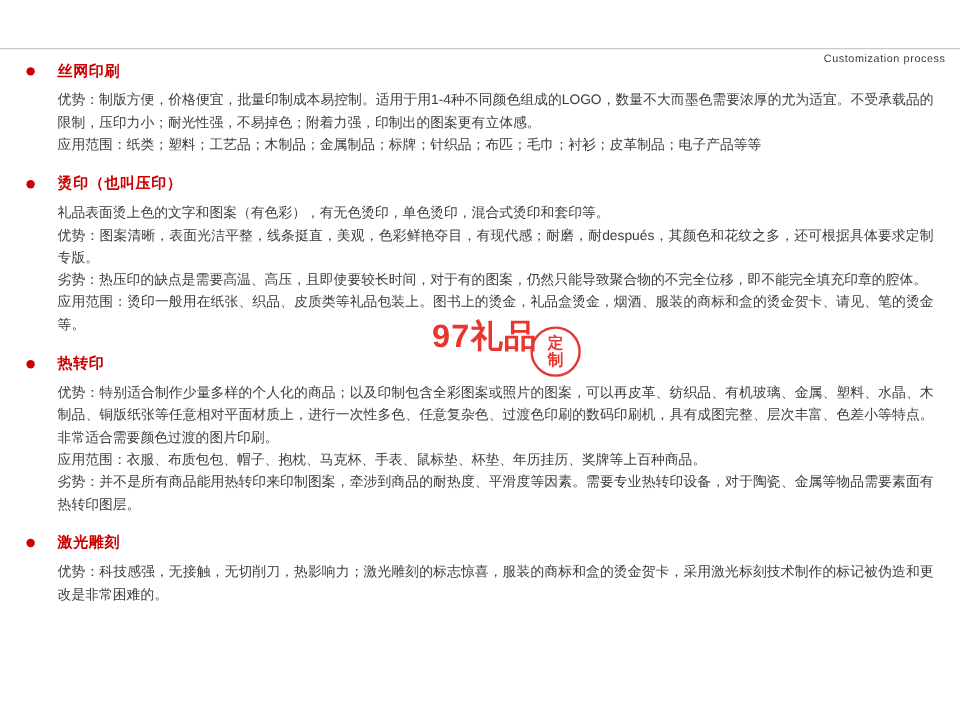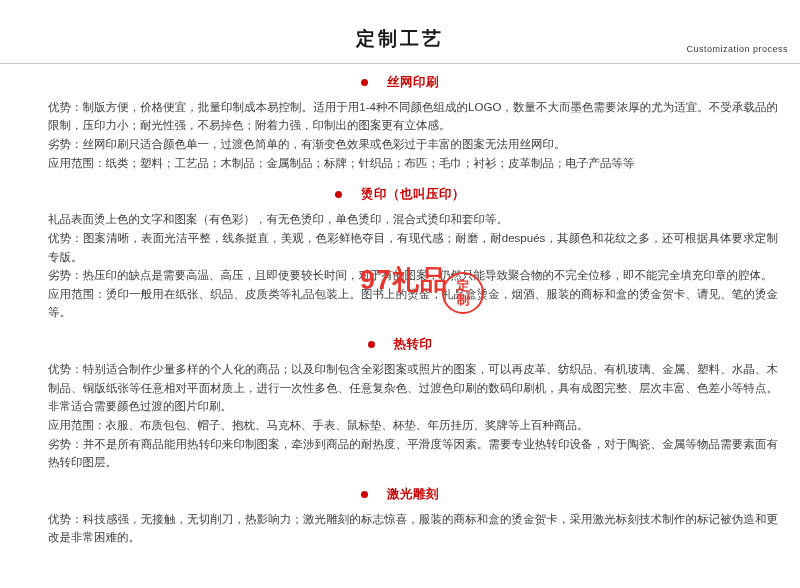--- a/index.html
+++ b/index.html
@@ -47,21 +47,20 @@
     padding: 10px 22px 0 22px;
   }
   .section {
     margin-bottom: 14px;
   }
   .sec-head {
     display: flex;
     align-items: center;
     gap: 19px;
     margin-bottom: 7px;
-    justify-content: center;
   }
   .bullet {
     width: 7px; height: 7px;
     border-radius: 50%;
     background: #cc0000;
     flex: 0 0 auto;
     display: inline-block;
   }
   .sec-title {
     font-size: 12.5px;
@@ -109,34 +108,32 @@
     letter-spacing: 0;
   }
   .wm-stamp span { display: block; width: 15px; }
 </style>
 </head>
 <body>
 
 <div class="page">
 
   <div class="header">
-    <div class="header-title">定制工艺</div>
     <div class="header-sub">Customization process</div>
     <div class="header-rule"></div>
   </div>
 
   <div class="content">
 
     <div class="section">
       <div class="sec-head">
         <span class="bullet"></span>
         <span class="sec-title">丝网印刷</span>
       </div>
       <div class="para">优势：制版方便，价格便宜，批量印制成本易控制。适用于用1-4种不同颜色组成的LOGO，数量不大而墨色需要浓厚的尤为适宜。不受承载品的限制，压印力小；耐光性强，不易掉色；附着力强，印制出的图案更有立体感。</div>
-      <div class="para">劣势：丝网印刷只适合颜色单一，过渡色简单的，有渐变色效果或色彩过于丰富的图案无法用丝网印。</div>
       <div class="para">应用范围：纸类；塑料；工艺品；木制品；金属制品；标牌；针织品；布匹；毛巾；衬衫；皮革制品；电子产品等等</div>
     </div>
 
     <div class="section">
       <div class="sec-head">
         <span class="bullet"></span>
         <span class="sec-title">烫印（也叫压印）</span>
       </div>
       <div class="para">礼品表面烫上色的文字和图案（有色彩），有无色烫印，单色烫印，混合式烫印和套印等。</div>
       <div class="para">优势：图案清晰，表面光洁平整，线条挺直，美观，色彩鲜艳夺目，有现代感；耐磨，耐después，其颜色和花纹之多，还可根据具体要求定制专版。</div>

